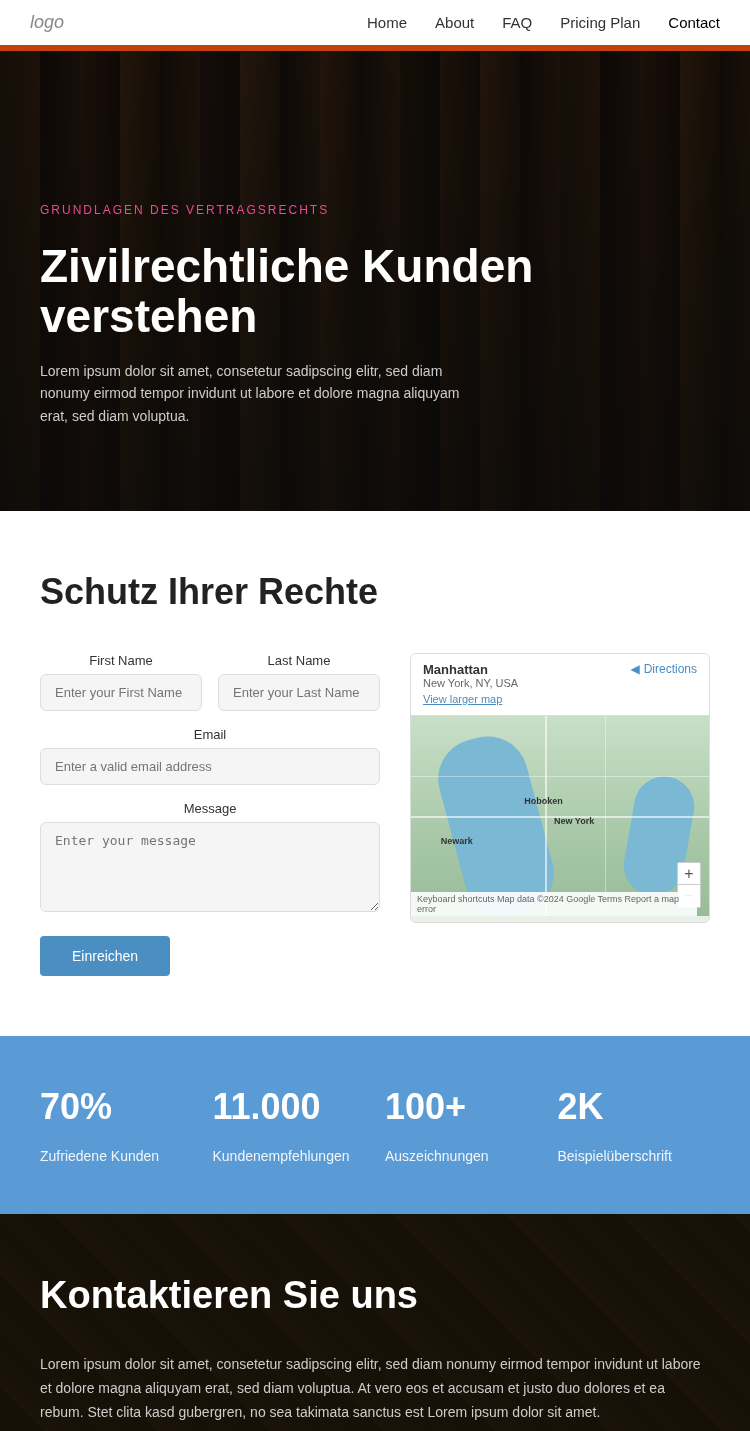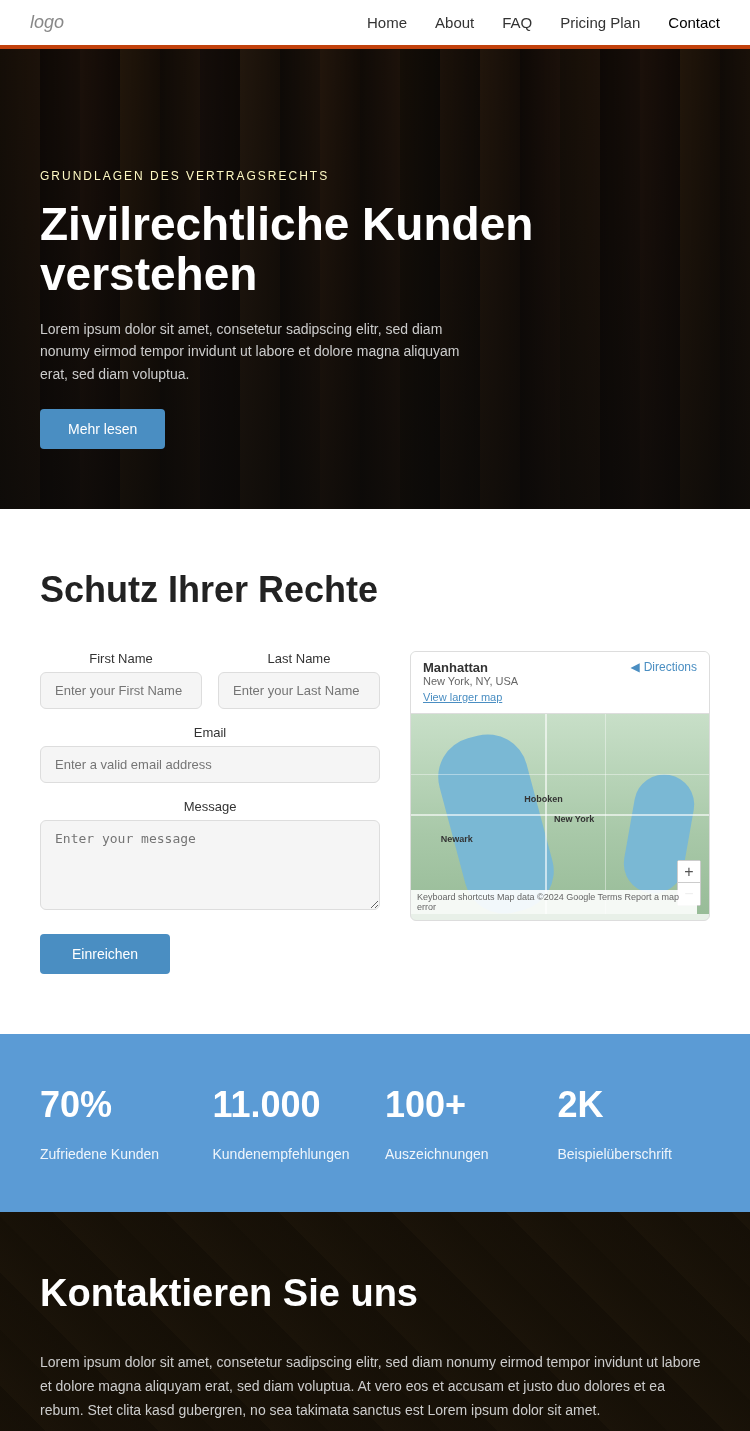--- a/index.html
+++ b/index.html
@@ -1,21 +1,21 @@
 <!DOCTYPE html>
 <html><head>
   <meta charset="utf-8">
   <style>
     * { box-sizing: border-box; margin: 0; padding: 0; }
     body { font-family: Arial, sans-serif; width: 750px; margin: 0 auto; overflow-x: hidden; }
 
     
     nav {
       display: flex; align-items: center; justify-content: space-between;
-      padding: 12px 30px; background: #fff; border-bottom: 4px solid #c2410c;
+      padding: 12px 30px; background: #fff; border-bottom: 6px solid #c2410c;
       position: relative; z-index: 10;
     }
     .nav-logo { font-size: 18px; color: #888; font-style: italic; }
     .nav-links { display: flex; gap: 28px; align-items: center; }
     .nav-links a { text-decoration: none; color: #333; font-size: 15px; }
     .nav-links a.contact { color: #000000; }
 
     
     .hero {
       position: relative; width: 750px; height: 460px;
@@ -48,22 +48,22 @@
           #482c14 480px, #2a180a 520px,
           #1a0e06 520px, #3a2010 560px
         );
       z-index: 0;
       filter: brightness(0.6);
     }
     .hero-content {
       position: relative; z-index: 2; padding: 0 40px; color: #fff;
     }
     .hero-subtitle {
-      font-size: 12px; letter-spacing: 2px; color: #fef9c3;
-      text-transform: uppercase; margin-bottom: 16px;
+      font-size: 12px; letter-spacing: 2px; color: #ec4899;
+      text-transform: uppercase; margin-bottom: 24px;
     }
     .hero-title {
       font-size: 46px; font-weight: 800; line-height: 1.1;
       margin-bottom: 18px; color: #fff;
     }
     .hero-desc {
       font-size: 14px; color: #ccc; line-height: 1.6;
       max-width: 420px; margin-bottom: 24px;
     }
     .btn-primary {
@@ -210,21 +210,20 @@
   </div>
 </nav>
 
 <section class="hero">
   <div class="hero-books"></div>
   <div class="hero-bg"></div>
   <div class="hero-content">
     <p class="hero-subtitle">GRUNDLAGEN DES VERTRAGSRECHTS</p>
     <h1 class="hero-title">Zivilrechtliche Kunden verstehen</h1>
     <p class="hero-desc">Lorem ipsum dolor sit amet, consetetur sadipscing elitr, sed diam nonumy eirmod tempor invidunt ut labore et dolore magna aliquyam erat, sed diam voluptua.</p>
-    <button class="btn-primary">Mehr lesen</button>
   </div>
 </section>
 
 <section class="contact-section">
   <h2 class="contact-heading">Schutz Ihrer Rechte</h2>
   <div class="contact-body">
     <div class="contact-form">
       <div class="form-row">
         <div class="form-group">
           <label>First Name</label>

